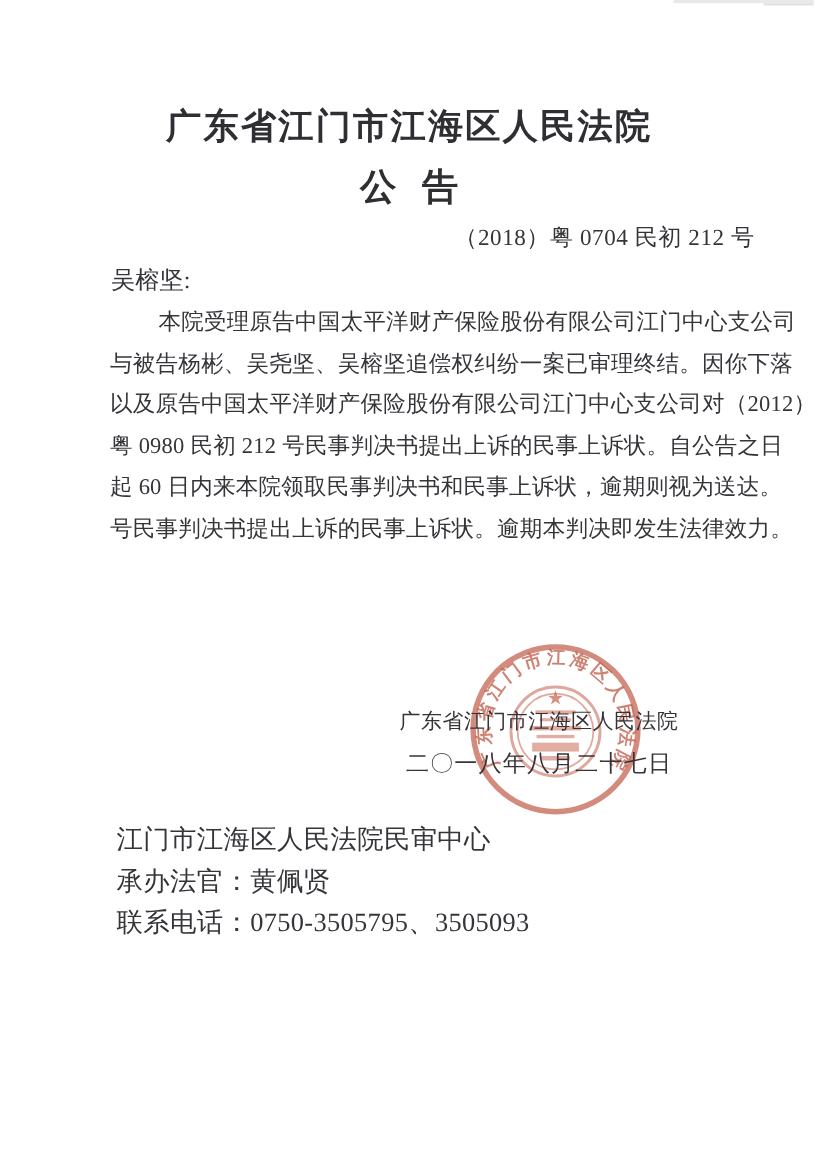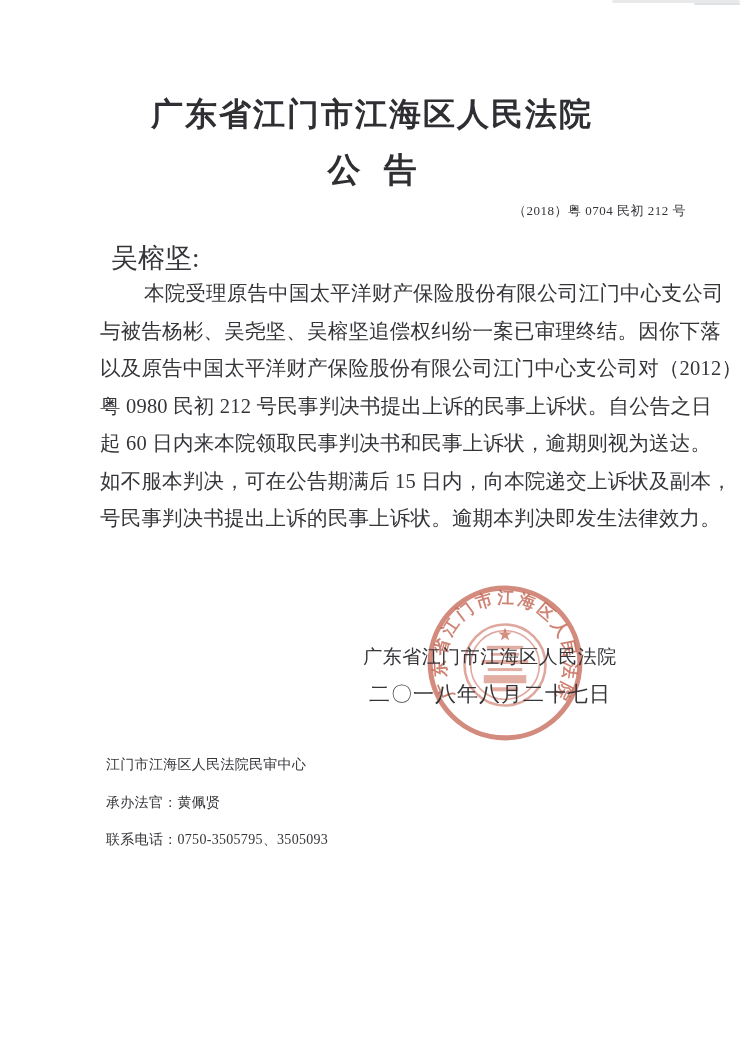--- a/index.html
+++ b/index.html
@@ -37,28 +37,28 @@
     text-align: center;
     font-size: 33px;
     font-weight: bold;
     word-spacing: 15px;
     color: #2f2e33;
   }
   .case-number {
     position: absolute;
     top: 202px;
     right: 86px;
-    font-size: 13px;
+    font-size: 21px;
     letter-spacing: 0.5px;
   }
   .salutation {
     position: absolute;
     top: 240px;
-    left: 111px;
-    font-size: 27px;
+    left: 101px;
+    font-size: 22px;
   }
   .body-block {
     position: absolute;
     top: 275px;
     left: 100px;
     width: 566px;
     font-size: 20.5px;
     line-height: 37.5px;
     letter-spacing: 0.2px;
   }
@@ -72,21 +72,21 @@
     text-align: center;
     line-height: 37.5px;
     font-size: 19px;
     letter-spacing: 0.5px;
     z-index: 3;
   }
   .footer-block {
     position: absolute;
     top: 746px;
     left: 106px;
-    font-size: 14px;
+    font-size: 24px;
     line-height: 37.6px;
     letter-spacing: 0.3px;
   }
   .seal {
     position: absolute;
     left: 419px;
     top: 577px;
     width: 172px;
     height: 172px;
     opacity: 0.88;
@@ -129,21 +129,20 @@
   <div class="case-number">（2018）粤 0704 民初 212 号</div>
 
   <div class="salutation">吴榕坚:</div>
 
   <div class="body-block">
     <div class="body-line indent">本院受理原告中国太平洋财产保险股份有限公司江门中心支公司</div>
     <div class="body-line">与被告杨彬、吴尧坚、吴榕坚追偿权纠纷一案已审理终结。因你下落</div>
     <div class="body-line">以及原告中国太平洋财产保险股份有限公司江门中心支公司对（2012）</div>
     <div class="body-line">粤 0980 民初 212 号民事判决书提出上诉的民事上诉状。自公告之日</div>
     <div class="body-line">起 60 日内来本院领取民事判决书和民事上诉状，逾期则视为送达。</div>
-    <div class="body-line">如不服本判决，可在公告期满后 15 日内，向本院递交上诉状及副本，</div>
     <div class="body-line">号民事判决书提出上诉的民事上诉状。逾期本判决即发生法律效力。</div>
   </div>
 
   <svg class="seal" viewBox="0 0 170 170" xmlns="http://www.w3.org/2000/svg" aria-hidden="true">
     <circle class="seal-ring" cx="85" cy="85" r="74"></circle>
     <defs>
       <path id="sealArc" d="M 36.7,118.8 A 59,59 0 1 1 133.3,118.8" fill="none"></path>
     </defs>
     <text class="seal-arc-text">
       <textPath href="#sealArc" startOffset="1%">广东省江门市江海区人民法院</textPath>

